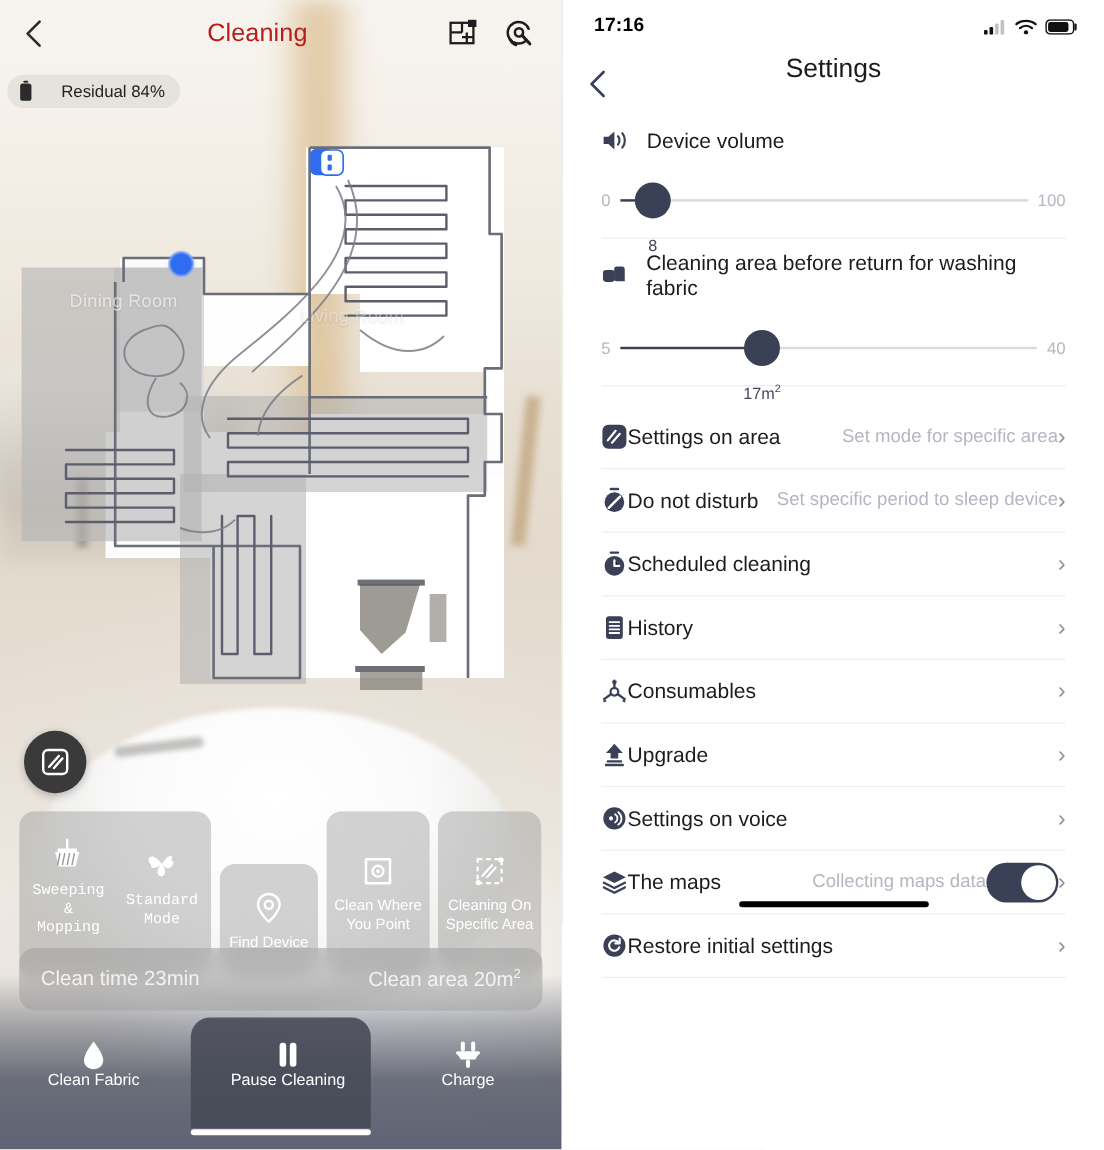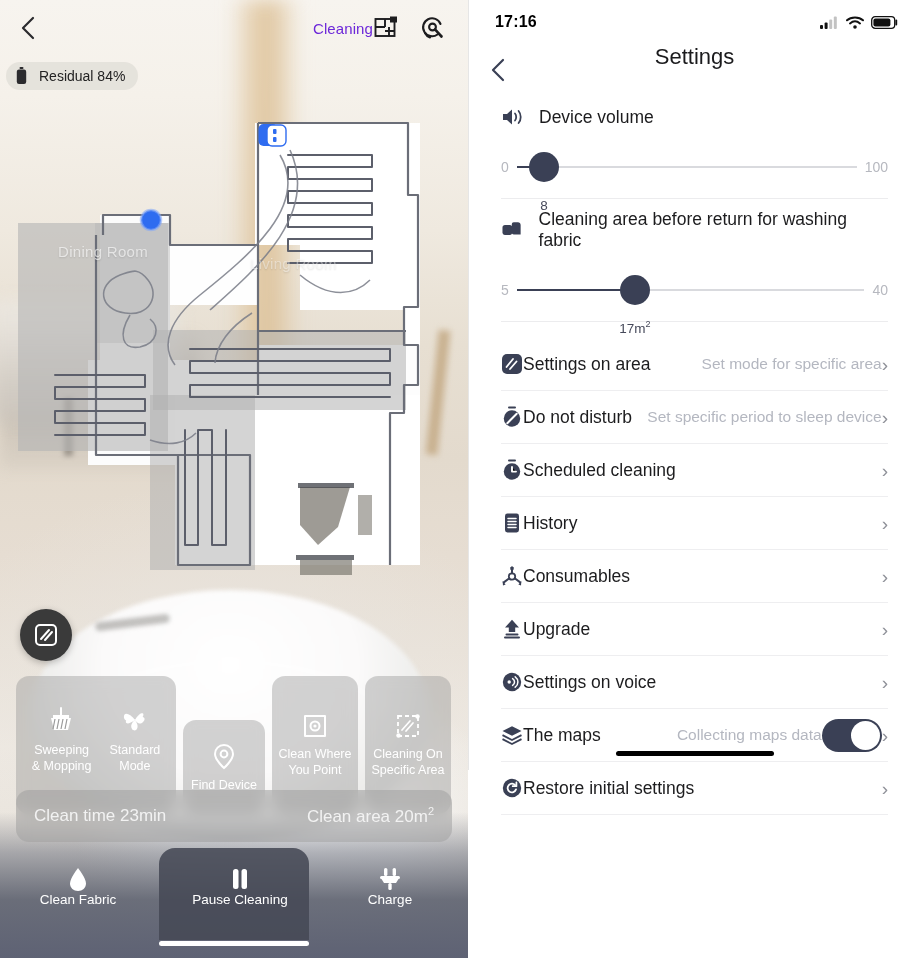--- a/index.html
+++ b/index.html
@@ -84,28 +84,28 @@
     white-space: nowrap; pointer-events: none;
   }
 
   
   .l-header {
     position: absolute; left: 0; top: 0; width: 468px; height: 56px;
     display: flex; align-items: center; z-index: 7;
   }
   .l-back { width: 56px; height: 56px; display: flex; align-items: center; justify-content: center; }
   .l-title {
-    flex: 1; text-align: right; font-size: 15px; color: #6d28d9;
+    flex: 1; text-align: center; font-size: 21px; color: #b91c1c;
     letter-spacing: .1px;
   }
   .l-hicons { display: flex; align-items: center; gap: 20px; padding-right: 22px; }
 
   .residual {
     position: absolute; left: 6px; top: 62px; z-index: 7;
-    display: flex; align-items: center; gap: 12px;
+    display: flex; align-items: center; gap: 24px;
     background: rgba(226,224,218,.88);
     border-radius: 15px; padding: 5px 13px 5px 10px;
     font-size: 14px; color: #232323; backdrop-filter: blur(4px);
   }
 
   .zone-fab {
     position: absolute; left: 20px; top: 609px; width: 52px; height: 52px;
     border-radius: 50%; background: #3a3a3a; z-index: 7;
     display: flex; align-items: center; justify-content: center;
     box-shadow: 0 2px 7px rgba(0,0,0,.25);
@@ -119,21 +119,21 @@
   .chip {
     background: rgba(150,150,150,.42);
     border-radius: 13px;
     backdrop-filter: blur(7px);
     display: flex; flex-direction: column; align-items: center;
     justify-content: center; gap: 8px;
     padding: 13px 6px 11px;
     color: #fff; font-size: 12.5px; line-height: 1.25; text-align: center;
     min-height: 94px; box-sizing: border-box;
   }
-  .chip.double { flex-direction: row; gap: 0; padding: 1px 2px 11px; }
+  .chip.double { flex-direction: row; gap: 0; padding: 1px 2px 11px; font-family: Liberation Mono, monospace; }
   .chip-sub { display: flex; flex-direction: column; align-items: center; gap: 9px; padding: 0 9px; }
   .chip-w1 { width: 160px; }
   .chip-w2 { width: 82px; margin-top: 44px; }
   .chip-w3 { width: 86px; }
   .chip-w4 { width: 86px; }
   .chip-label { white-space: pre-line; }
 
   .stats-bar {
     position: absolute; left: 16px; top: 790px; width: 436px; height: 52px;
     box-sizing: border-box;

